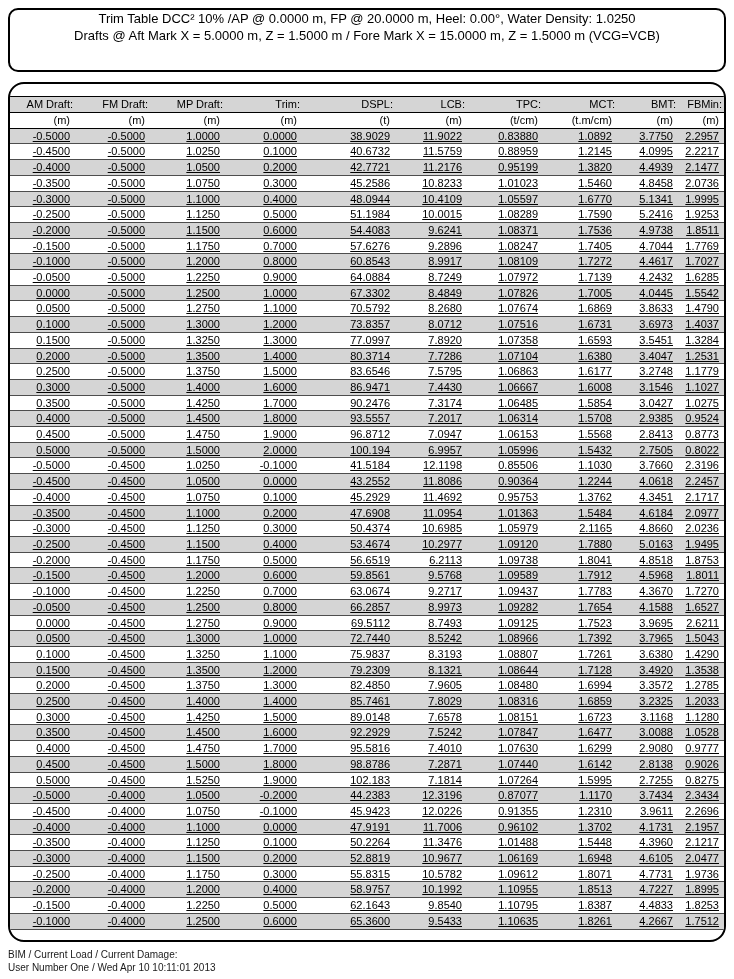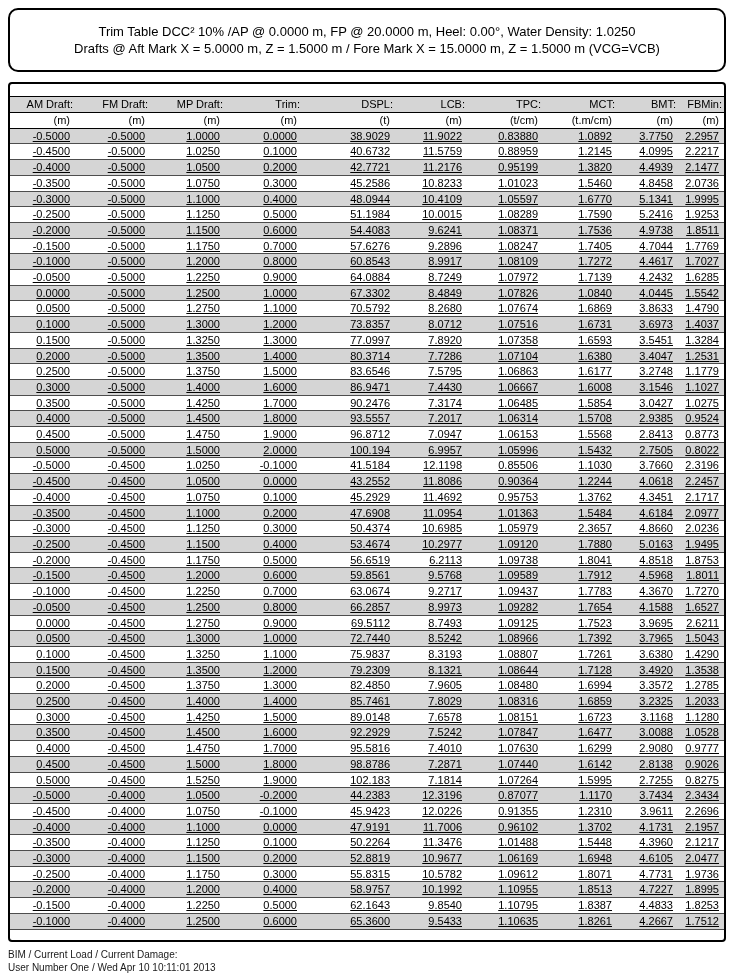--- a/index.html
+++ b/index.html
@@ -17,28 +17,27 @@
     margin: 0 8px;
     background: #fff;
   }
   .header-box {
     margin-top: 8px;
     height: 60px;
     border-radius: 10px;
     display: flex;
     flex-direction: column;
     align-items: center;
-    justify-content: center;
     text-align: center;
     font-size: 13px;
     line-height: 17px;
   }
   .table-box {
     margin-top: 10px;
-    border-radius: 4px;
+    border-radius: 16px;
     padding: 12px 4px 10px 0;
     overflow: hidden;
   }
   table {
     border-collapse: collapse;
     table-layout: fixed;
     width: 100%;
     font-size: 11px;
   }
   th, td {
@@ -246,21 +245,21 @@
             <td>1.6285</td>
           </tr>
           <tr>
             <td>0.0000</td>
             <td>-0.5000</td>
             <td>1.2500</td>
             <td>1.0000</td>
             <td>67.3302</td>
             <td>8.4849</td>
             <td>1.07826</td>
-            <td>1.0840</td>
+            <td>1.7005</td>
             <td>4.0445</td>
             <td>1.5542</td>
           </tr>
           <tr>
             <td>0.0500</td>
             <td>-0.5000</td>
             <td>1.2750</td>
             <td>1.1000</td>
             <td>70.5792</td>
             <td>8.2680</td>
@@ -426,21 +425,21 @@
             <td>2.0977</td>
           </tr>
           <tr>
             <td>-0.3000</td>
             <td>-0.4500</td>
             <td>1.1250</td>
             <td>0.3000</td>
             <td>50.4374</td>
             <td>10.6985</td>
             <td>1.05979</td>
-            <td>2.3657</td>
+            <td>2.1165</td>
             <td>4.8660</td>
             <td>2.0236</td>
           </tr>
           <tr>
             <td>-0.2500</td>
             <td>-0.4500</td>
             <td>1.1500</td>
             <td>0.4000</td>
             <td>53.4674</td>
             <td>10.2977</td>

